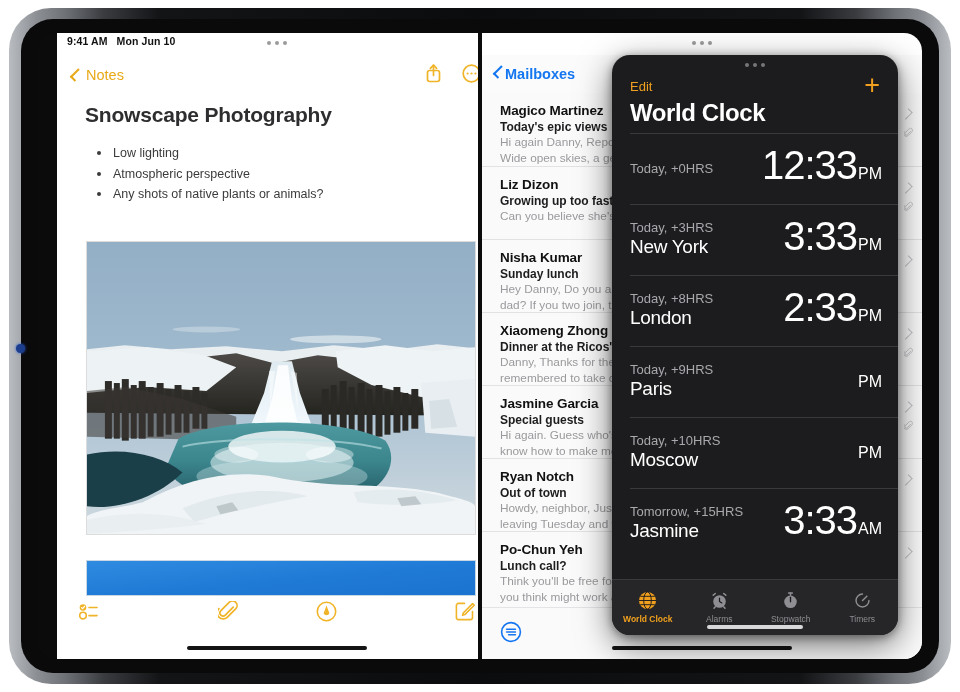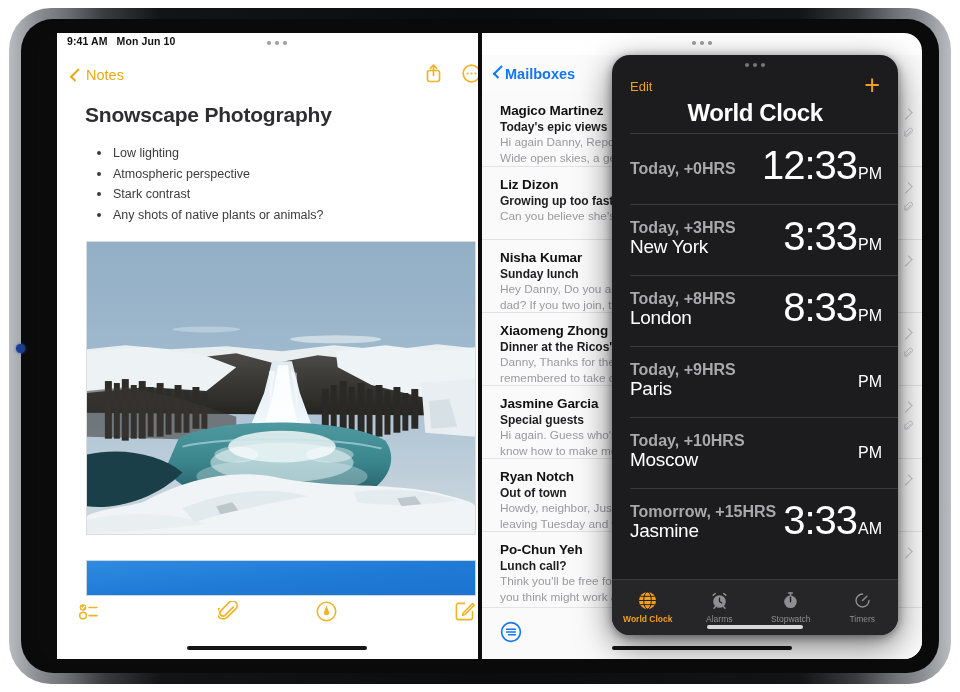--- a/index.html
+++ b/index.html
@@ -191,21 +191,21 @@
   
   .clock-panel {
     position: absolute; right: 24px; top: 22px;
     width: 286px; height: 580px;
     background: #1c1c1e;
     border-radius: 18px;
     box-shadow: 0 10px 34px rgba(0,0,0,.55), 0 2px 10px rgba(0,0,0,.4);
     overflow: hidden; z-index: 50;
     display: flex; flex-direction: column;
   }
-  .clock-head { position: relative; padding: 24px 18px 0 18px; text-align: center; }
+  .clock-head { position: relative; padding: 24px 18px 0 18px; }
   .clock-edit {
     position: absolute; left: 18px; top: 24px;
     color: #f0a01e; font-size: 13px; font-weight: 500;
   }
   .clock-plus {
     position: absolute; right: 18px; top: 17px;
     color: #f0a01e; font-size: 27px; line-height: 27px; font-weight: 300;
   }
   .clock-title {
     margin-top: 20px; color: #ffffff;
@@ -215,21 +215,21 @@
   .clock-row {
     position: relative;
     height: 71px;
     margin-left: 18px;
     border-top: 1px solid #3a3a3c;
     display: flex; align-items: center; justify-content: space-between;
     padding-right: 16px;
   }
   .clock-row:first-child { border-top: 1px solid #3a3a3c; }
   .cr-left { display: flex; flex-direction: column; }
-  .cr-offset { font-size: 16px; color: #a8a8ad; line-height: 14px; font-weight: bold; }
+  .cr-offset { font-size: 13px; color: #a8a8ad; line-height: 14px; }
   .cr-city   { font-size: 19px; color: #ffffff; letter-spacing: -.3px; font-weight: 400; line-height: 24px; }
   .cr-time {
     color: #ffffff; font-weight: 200; letter-spacing: -1px;
     font-size: 40px; line-height: 42px; display: flex; align-items: baseline;
   }
   .cr-time .ampm {
     font-size: 16px; font-weight: 400; letter-spacing: 0; margin-left: 1px;
   }
   .clock-tabs {
     height: 56px; background: #262628;
@@ -291,21 +291,20 @@
             <circle cx="13.4" cy="9.5" r="1.1" fill="currentColor" stroke="none"></circle>
           </svg>
         </div>
       </div>
 
       <div class="note-body">
         <div class="note-title">Snowscape Photography</div>
         <ul class="note-list">
           <li>Low lighting</li>
           <li>Atmospheric perspective</li>
-          <li>Stark contrast</li>
           <li>Any shots of native plants or animals?</li>
         </ul>
       </div>
 
       <div class="note-photo">
         <svg viewBox="0 0 390 294" preserveAspectRatio="none">
           <defs>
             <linearGradient id="sky" x1="0" y1="0" x2="0" y2="1">
               <stop offset="0%" stop-color="#93afc6"></stop>
               <stop offset="40%" stop-color="#9fb9cd"></stop>
@@ -581,21 +580,21 @@
               <span class="ampm">PM</span>
           </div>
         </div>
 
         <div class="clock-row">
           <div class="cr-left">
             <span class="cr-offset">Today, +8HRS</span>
             <span class="cr-city">London</span>
           </div>
           <div class="cr-time">
-            <span>8:33</span>
+            <span>2:33</span>
               <span class="ampm">PM</span>
           </div>
         </div>
 
         <div class="clock-row">
           <div class="cr-left">
             <span class="cr-offset">Today, +9HRS</span>
             <span class="cr-city">Paris</span>
           </div>
           <div class="cr-time">

